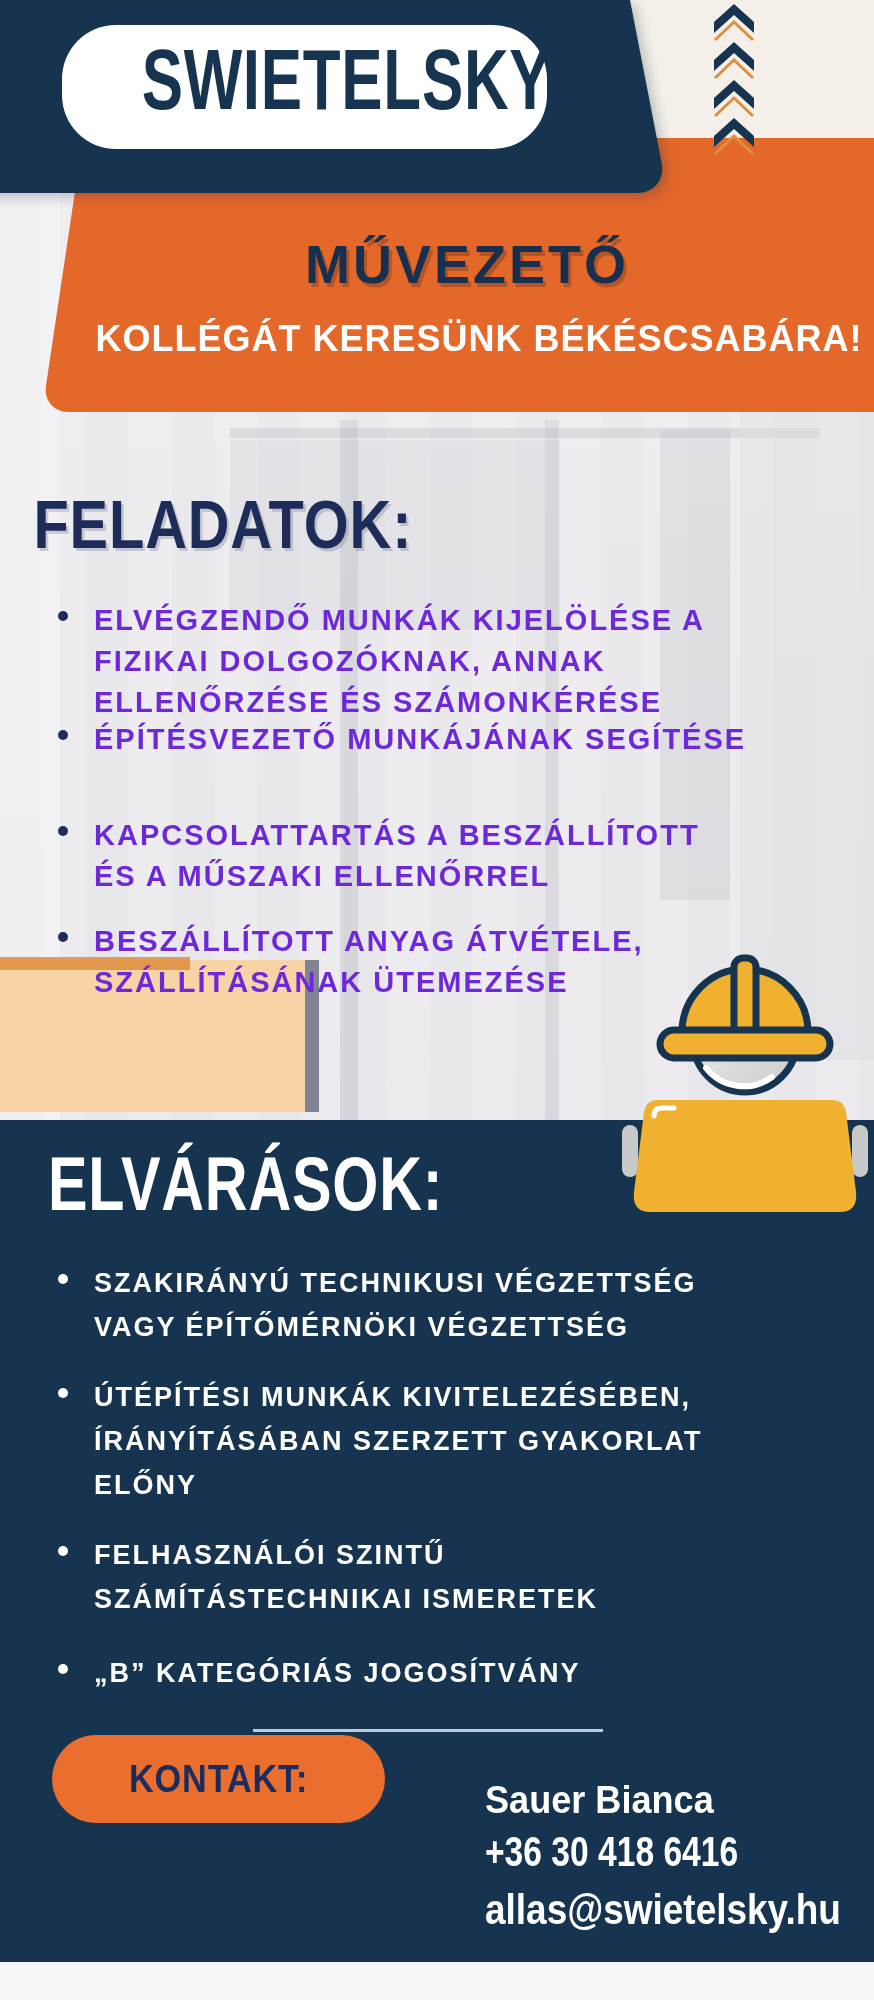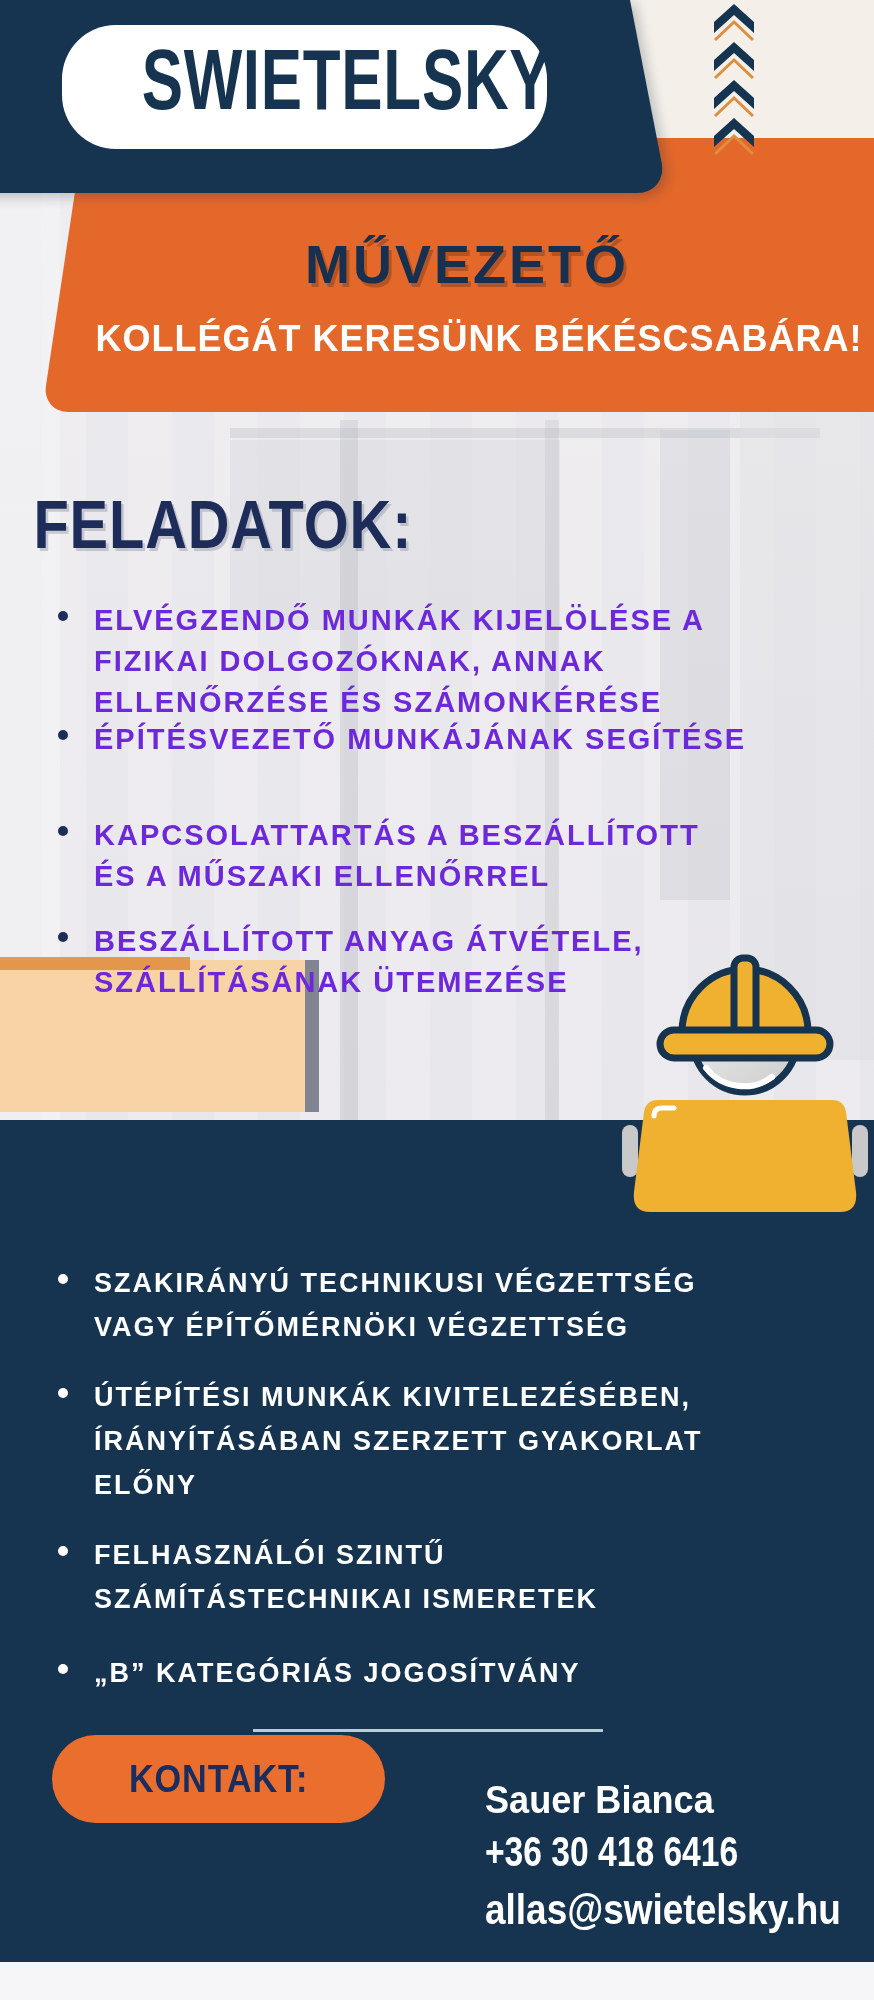--- a/index.html
+++ b/index.html
@@ -188,20 +188,23 @@
     <rect x="114" y="38" width="22" height="78" rx="9" fill="#efb12f" stroke="#163450" stroke-width="7"></rect>
     <rect x="40" y="110" width="170" height="28" rx="14" fill="#efb12f" stroke="#163450" stroke-width="7"></rect>
 
     <rect x="2" y="205" width="16" height="52" rx="8" fill="#c9c9c9"></rect>
     <rect x="232" y="205" width="16" height="52" rx="8" fill="#c9c9c9"></rect>
 
     <path d="M38 180 H212 Q224 180 226 192 L236 272 Q238 292 220 292 H30 Q12 292 14 272 L24 192 Q26 180 38 180 Z" fill="#efb12f"></path>
     <path d="M34 196 Q34 188 42 188 H54" fill="none" stroke="#ffffff" stroke-width="5" stroke-linecap="round"></path>
   </svg>
 
+  <div class="req-heading">
+    <span>ELVÁRÁSOK:</span>
+  </div>
   <ul class="blist">
     <li class="bullet r" style="top:1261px;">
       <span class="r-text">SZAKIRÁNYÚ TECHNIKUSI VÉGZETTSÉG
 VAGY ÉPÍTŐMÉRNÖKI VÉGZETTSÉG</span>
     </li>
     <li class="bullet r" style="top:1375px;">
       <span class="r-text">ÚTÉPÍTÉSI MUNKÁK KIVITELEZÉSÉBEN,
 ÍRÁNYÍTÁSÁBAN SZERZETT GYAKORLAT
 ELŐNY</span>
     </li>

